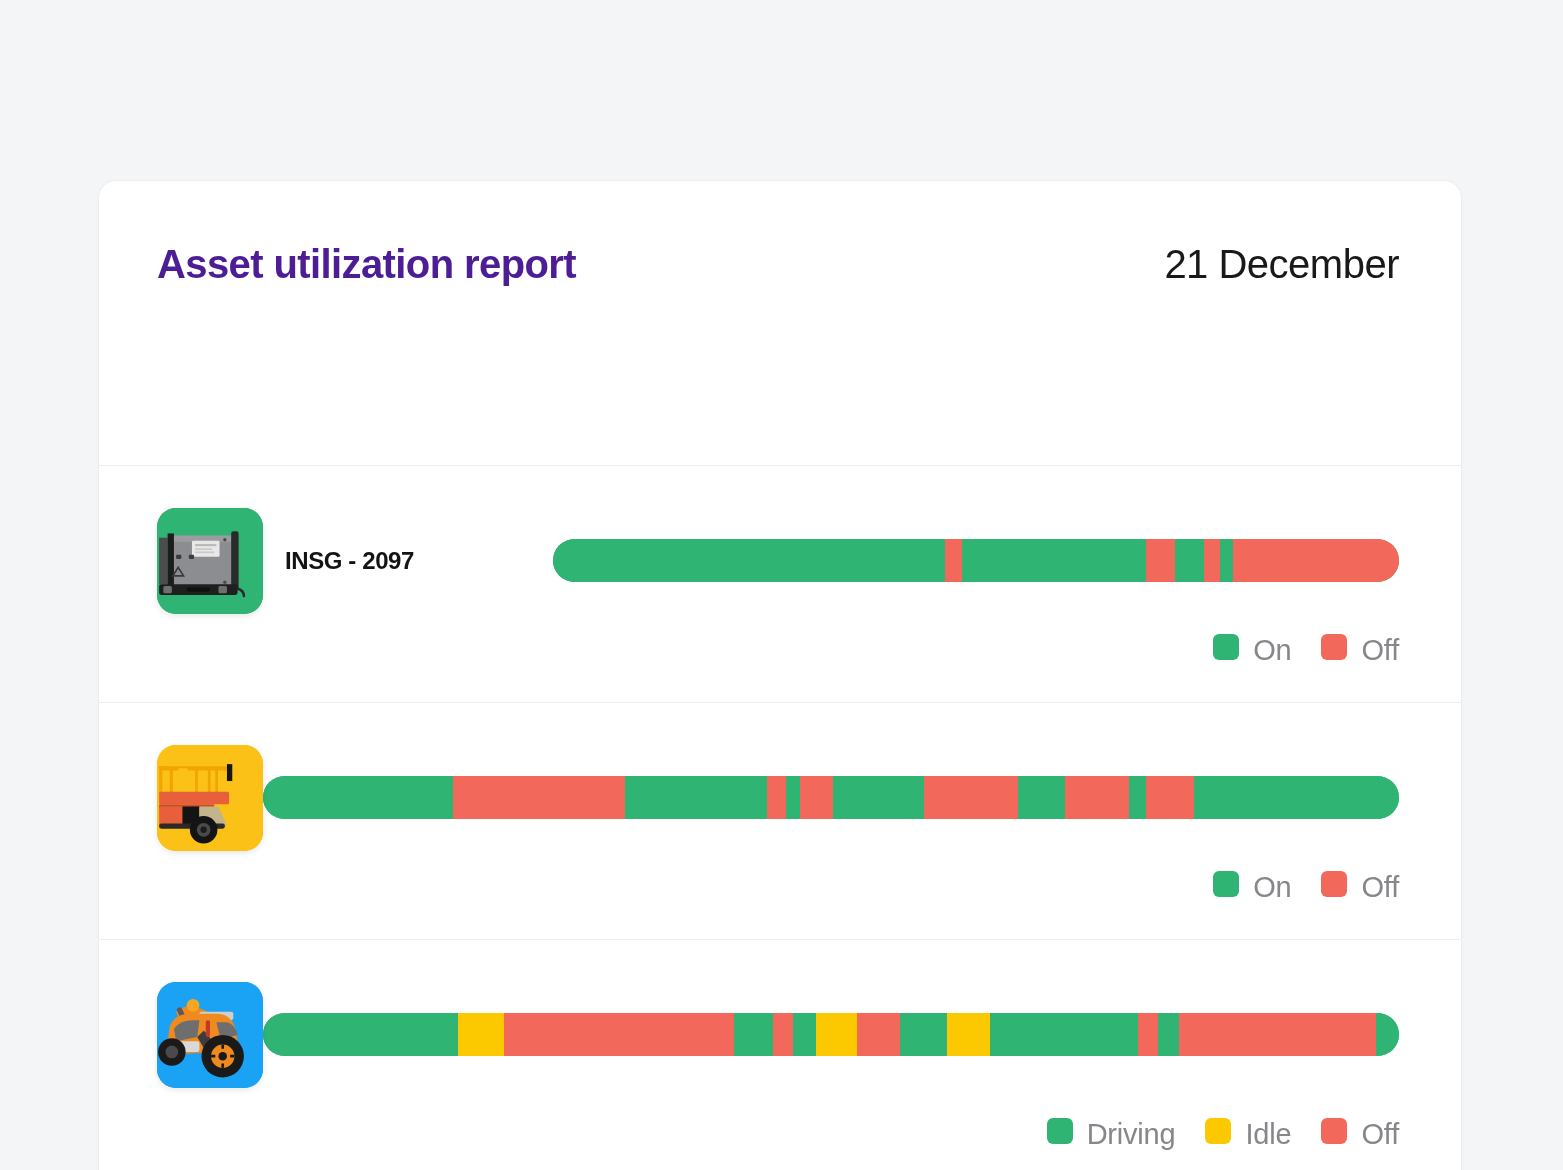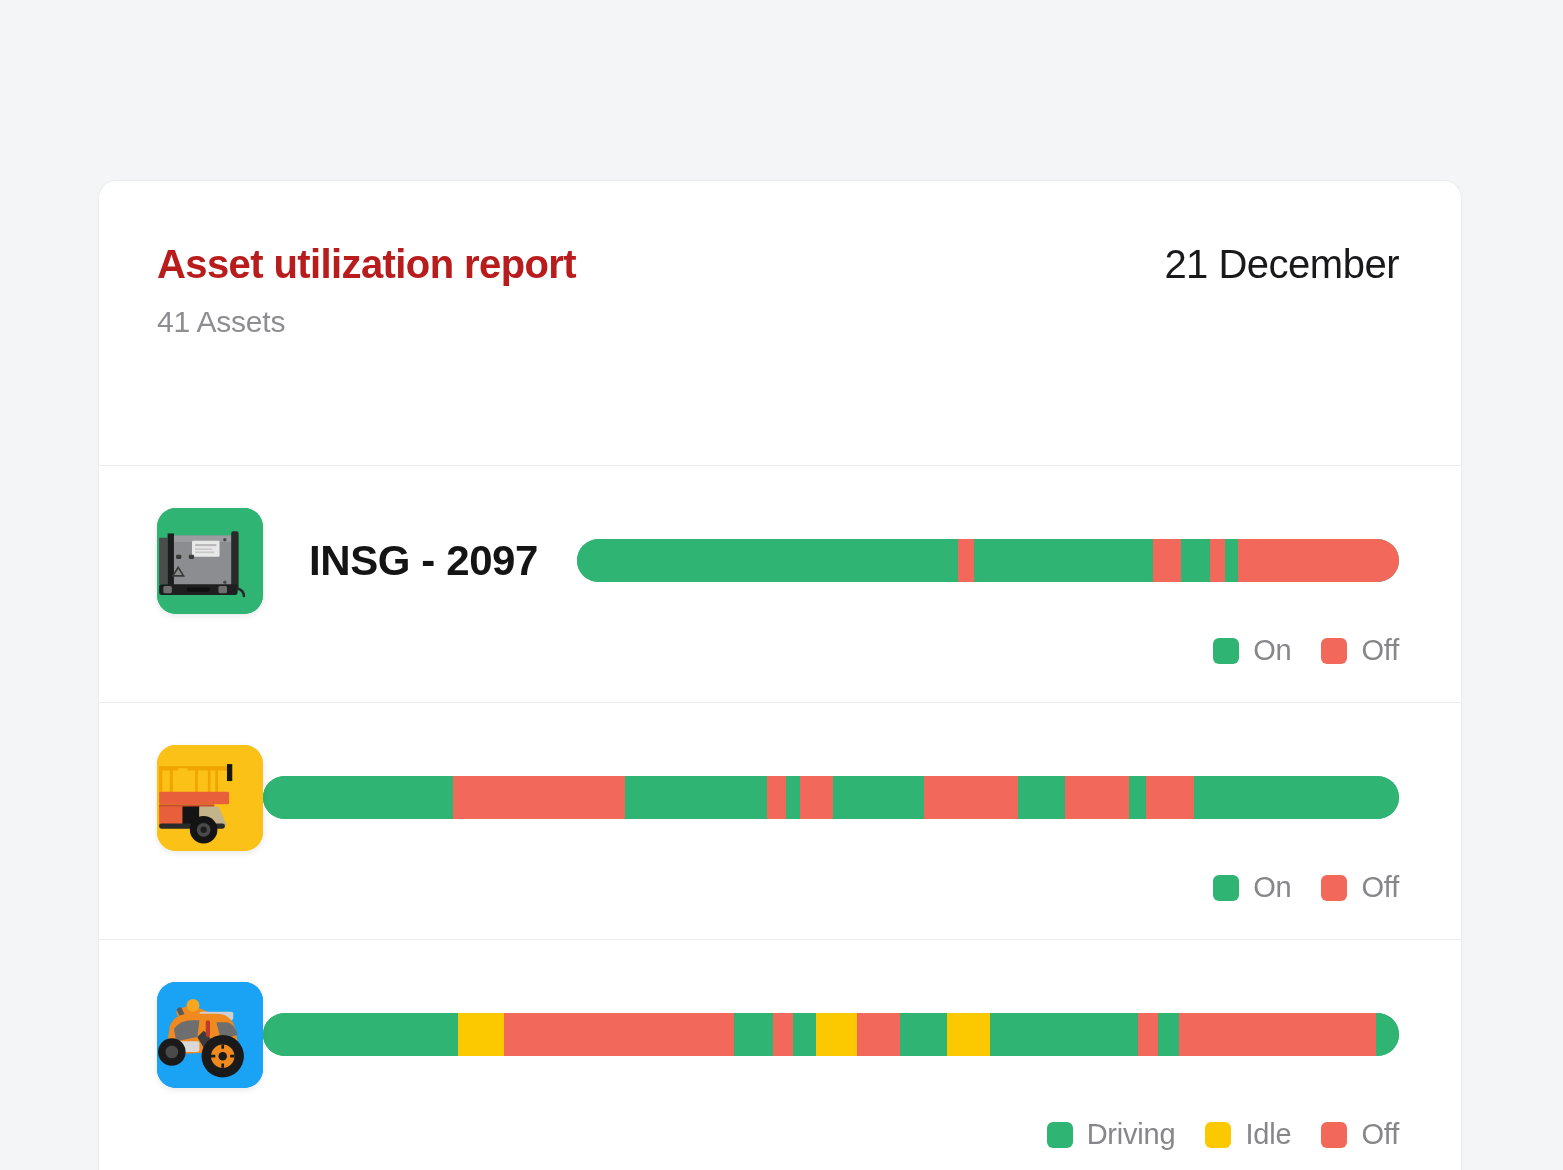--- a/index.html
+++ b/index.html
@@ -35,21 +35,21 @@
     border-bottom: 1px solid #ededee;
   }
   .title-row {
     display: flex;
     align-items: flex-start;
     justify-content: space-between;
   }
   .report-title {
     font-size: 40px;
     font-weight: 700;
-    color: #b91c1c;
+    color: #4c1d95;
     letter-spacing: -0.6px;
     line-height: 1.05;
     margin: 0;
     white-space: nowrap;
   }
   .report-date {
     font-size: 40px;
     font-weight: 500;
     color: #19191b;
     letter-spacing: -0.5px;
@@ -94,25 +94,25 @@
     width: 106px;
     height: 106px;
     border-radius: 19px;
     flex: 0 0 auto;
     overflow: hidden;
     box-shadow: 0 2px 6px rgba(16,24,40,0.10);
   }
   .asset-thumb svg { display: block; width: 100%; height: 100%; }
 
   .asset-name {
-    font-size: 42px;
+    font-size: 24px;
     font-weight: 600;
     color: #141414;
     letter-spacing: -0.4px;
-    margin-left: 46px;
+    margin-left: 22px;
     white-space: nowrap;
     flex: 0 0 auto;
     width: 268px;
   }
 
   .timeline {
     flex: 1 1 auto;
     height: 43px;
     display: flex;
     border-radius: 22px;
@@ -124,21 +124,21 @@
 
   .legend {
     position: absolute;
     right: 62px;
     display: flex;
     align-items: center;
     gap: 30px;
   }
   .legend-item {
     display: flex;
-    align-items: center;
+    align-items: flex-start;
     gap: 14px;
   }
   .legend-swatch {
     width: 26px;
     height: 26px;
     border-radius: 6px;
     flex: 0 0 auto;
   }
   .legend-label {
     font-size: 29px;
@@ -151,21 +151,20 @@
 </head>
 <body>
 
 <div id="card">
 
   <div class="card-header">
     <div class="title-row">
       <h1 class="report-title">Asset utilization report</h1>
       <div class="report-date">21 December</div>
     </div>
-    <div class="report-count">41 Assets</div>
   </div>
 
   <div id="rows-container">
       <div class="asset-row">
         <div class="row-main">
           <div class="asset-thumb" style="background: rgb(47, 180, 115);">
             <svg viewBox="0 0 100 100" preserveAspectRatio="none">
       <rect width="100" height="100" fill="#2FB473"></rect>
       <g>
         <rect x="2" y="28" width="8" height="44" fill="#4c4c4c"></rect>

